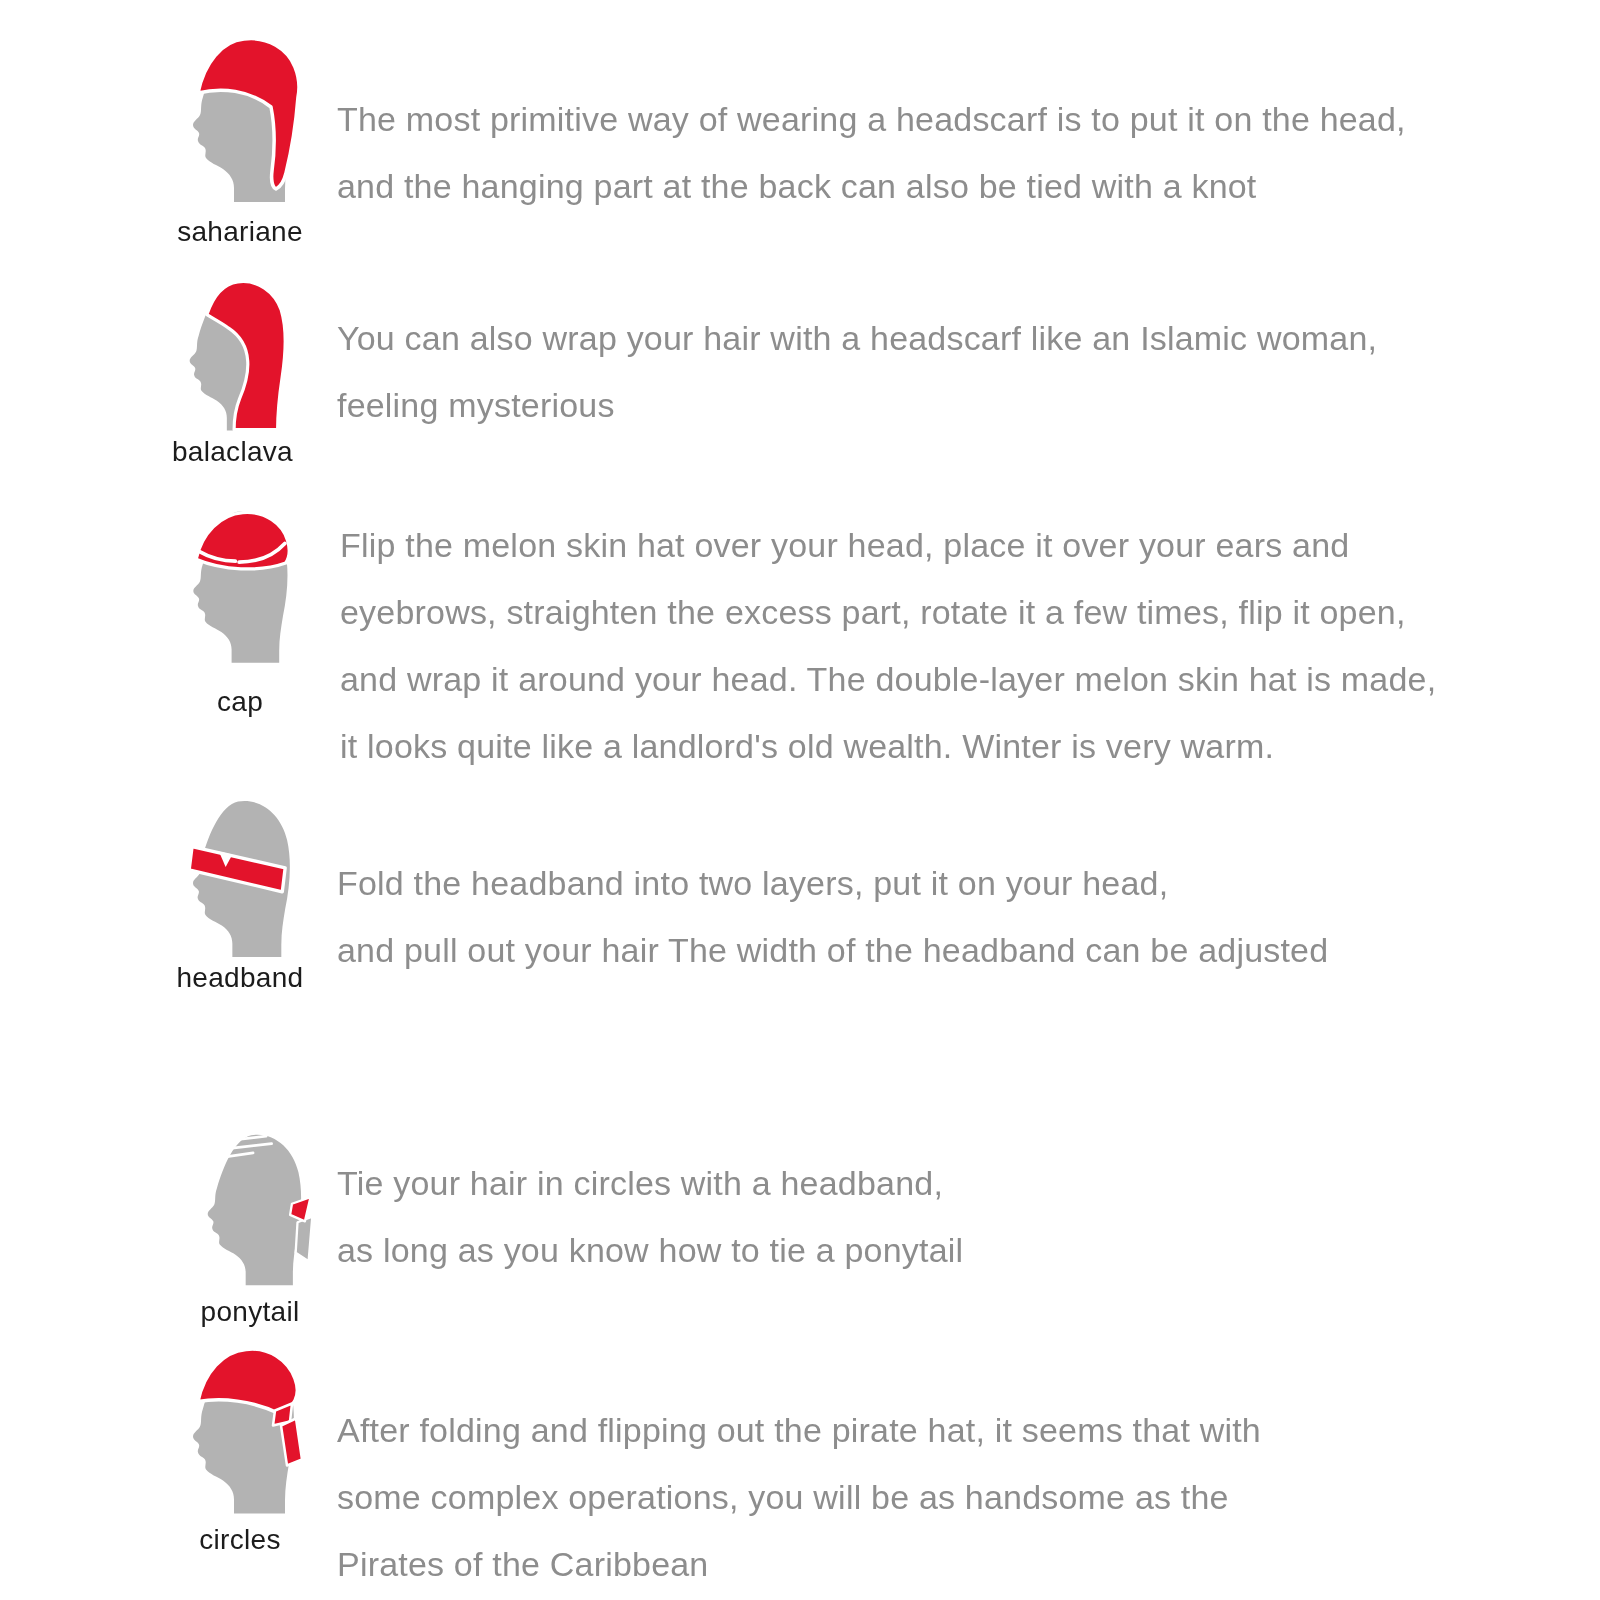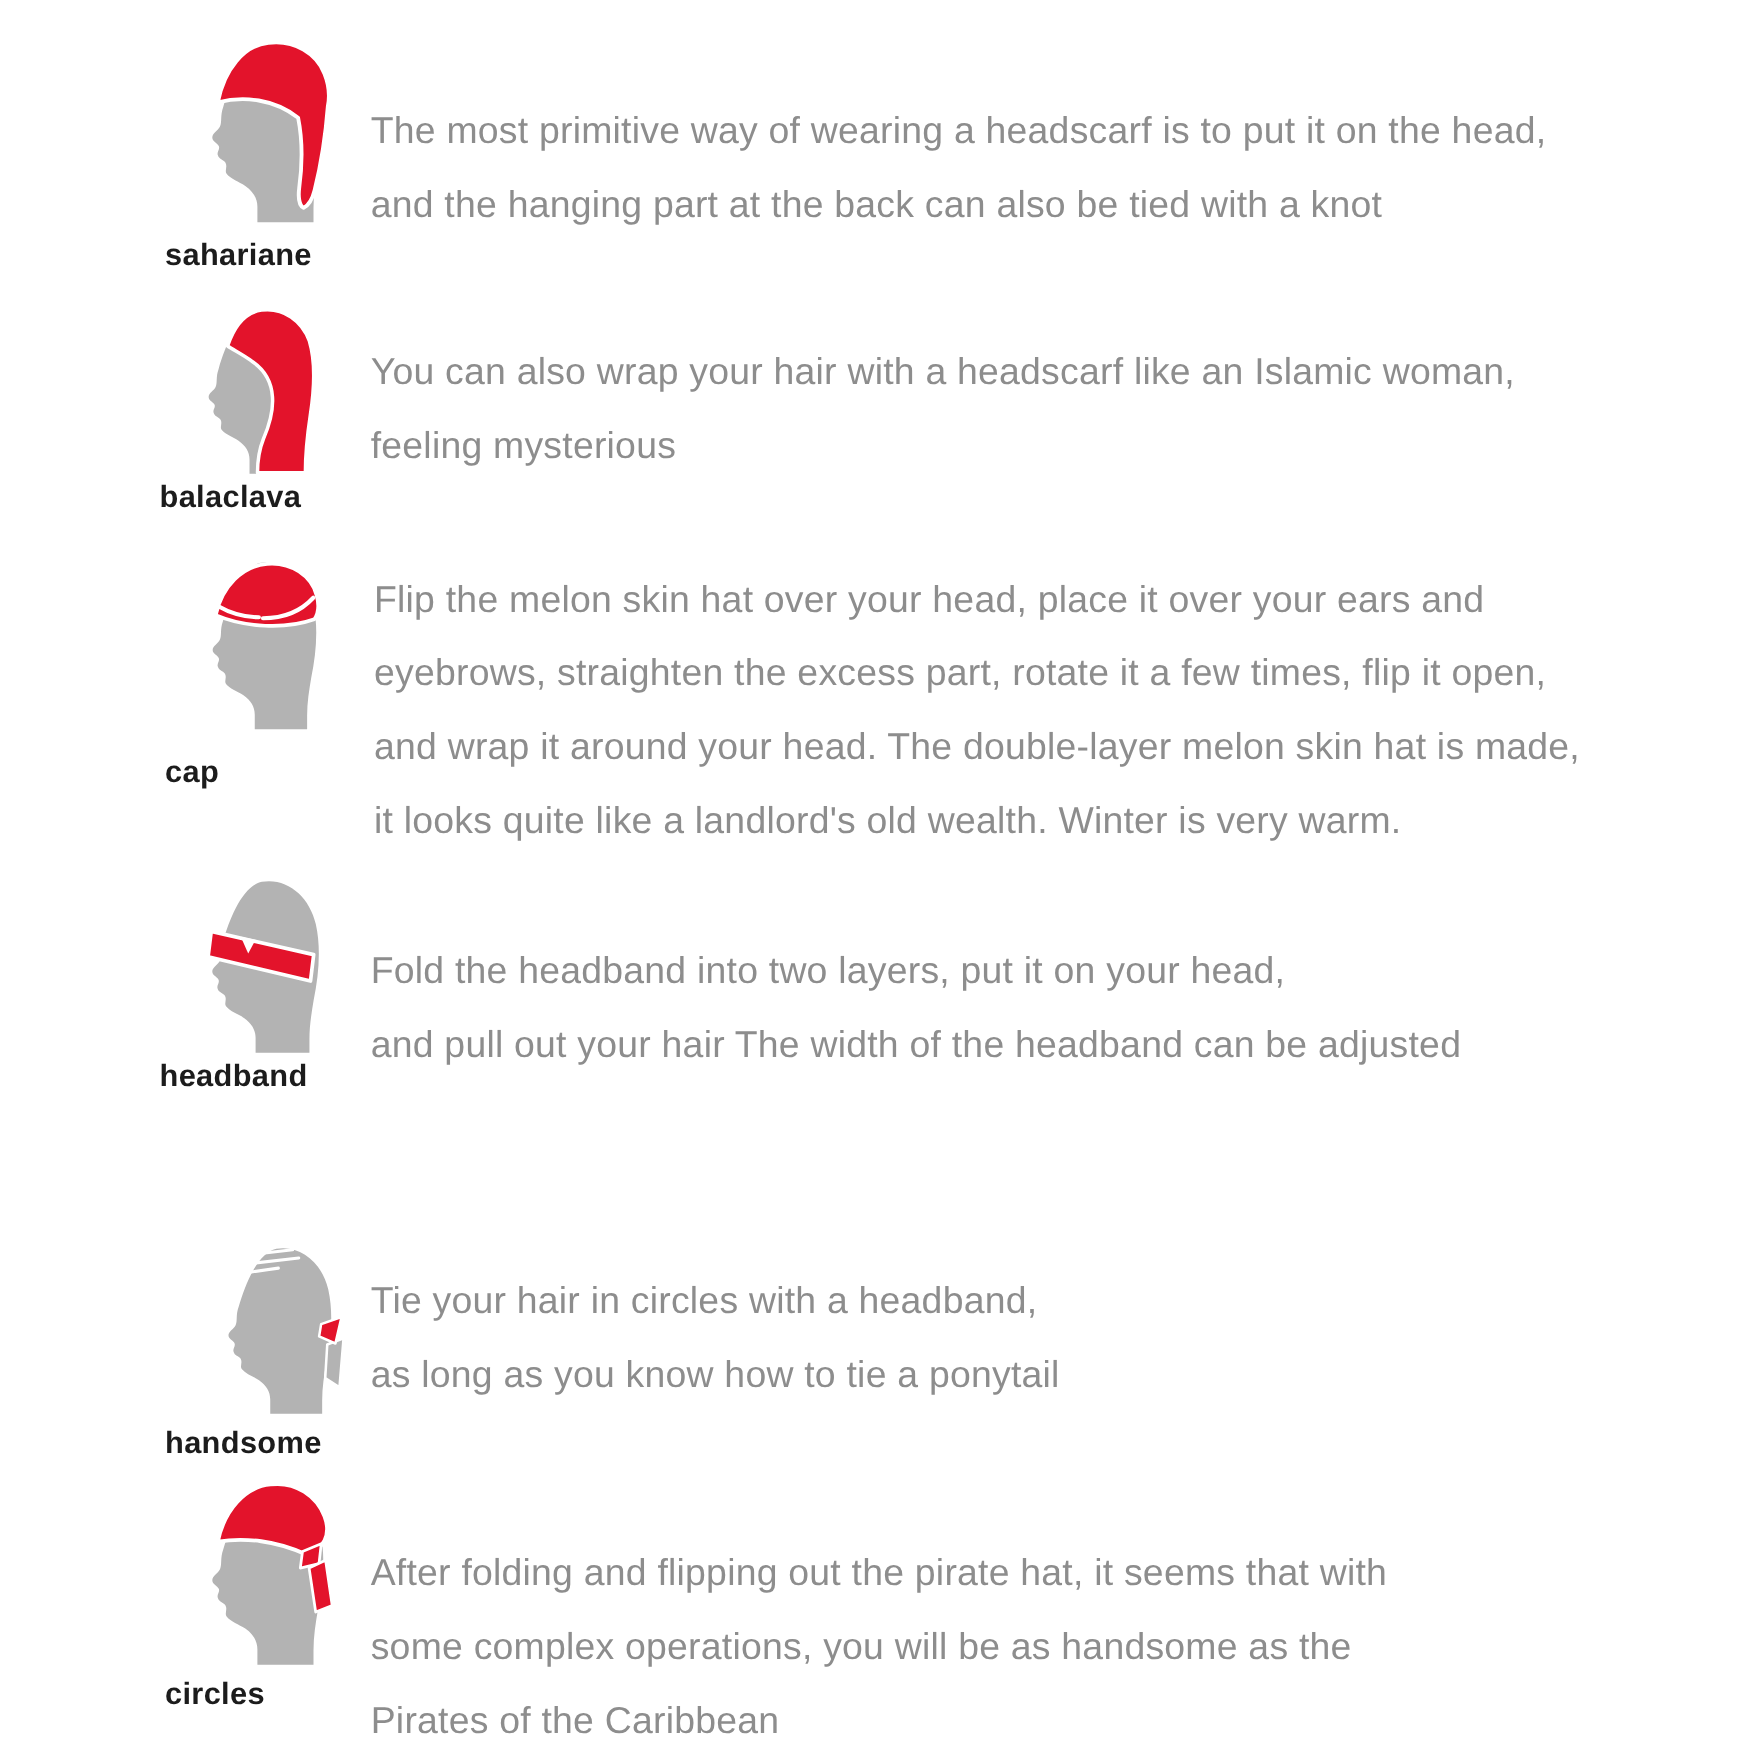--- a/index.html
+++ b/index.html
@@ -22,22 +22,23 @@
   .c-gray { fill: var(--head-gray); }
   .c-red  { fill: var(--scarf-red); }
   .sep    { stroke: #ffffff; stroke-width: 3.5; stroke-linejoin: round; }
   .sep-thin { stroke: #ffffff; stroke-width: 2.5; stroke-linejoin: round; }
   .fold   { fill: none; stroke: #ffffff; stroke-width: 4; stroke-linecap: round; }
   .hairline { fill: none; stroke: #ffffff; stroke-width: 3; stroke-linecap: round; }
   .c-white { fill: #ffffff; }
   .label {
     position: absolute;
     font-size: 28px;
-    font-weight: 700;
+    font-weight: 400;
     color: var(--label-dark);
+    text-align: center;
     letter-spacing: 0.3px;
   }
   .desc {
     position: absolute;
     font-size: 34px;
     font-weight: 300;
     color: var(--text-gray);
     line-height: 67px;
     white-space: pre-line;
     letter-spacing: 0.2px;
@@ -96,21 +97,21 @@
   <section>
     <svg class="icon" style="left:180px;top:1126px;width:148px;height:162px" viewBox="0 0 150 175">
       <path class="c-gray" d="M72 10 C96 6 117 24 123 50 C128 72 126 98 121 122 C119 134 117 146 117 159 L117 172 L66 172 L66 158 C66 150 62 144 55 139 C49 135 42 133 38 128 C36 125 39 122 37 118 C35 115 31 115 30 111 C29 108 32 106 31 103 C30 100 25 99 25 95 C25 91 30 89 32 85 C34 81 32 75 35 67 C42 43 54 14 72 10 Z"></path>
       <path class="c-white" d="M50 8 L62 6 L53 24 Z"></path>
       <path class="hairline" d="M44 16 L88 11"></path>
       <path class="hairline" d="M42 25 L94 19"></path>
       <path class="hairline" d="M46 33 L74 29"></path>
       <path class="c-gray sep-thin" d="M122 104 L138 98 L134 146 L120 137 Z"></path>
       <path class="c-red sep-thin" d="M116 84 L136 77 L130 103 L114 96 Z"></path>
     </svg>
-    <div class="label" style="left:150px;top:1296px;width:200px">handsome</div>
+    <div class="label" style="left:150px;top:1296px;width:200px">ponytail</div>
     <div class="desc" style="left:337px;top:1150px">Tie your hair in circles with a headband,
 as long as you know how to tie a ponytail</div>
   </section>
 
   <section>
     <svg class="icon" style="left:168px;top:1340px;width:150px;height:178px" viewBox="0 0 150 175">
       <path class="c-gray" d="M72 10 C96 6 117 24 123 50 C128 72 126 98 121 122 C119 134 117 146 117 159 L117 172 L66 172 L66 158 C66 150 62 144 55 139 C49 135 42 133 38 128 C36 125 39 122 37 118 C35 115 31 115 30 111 C29 108 32 106 31 103 C30 100 25 99 25 95 C25 91 30 89 32 85 C34 81 32 75 35 67 C42 43 54 14 72 10 Z"></path>
       <path class="c-red sep" d="M30 60 C36 31 55 10 78 8 C101 5 120 19 127 37 C130 45 130 53 127 59 C124 65 118 69 111 72 C84 59 54 56 30 60 Z"></path>
       <path class="c-red sep-thin" d="M107 69 L124 62 L122 80 L105 84 Z"></path>
       <path class="c-red sep-thin" d="M113 84 L128 77 L134 118 L119 124 Z"></path>

